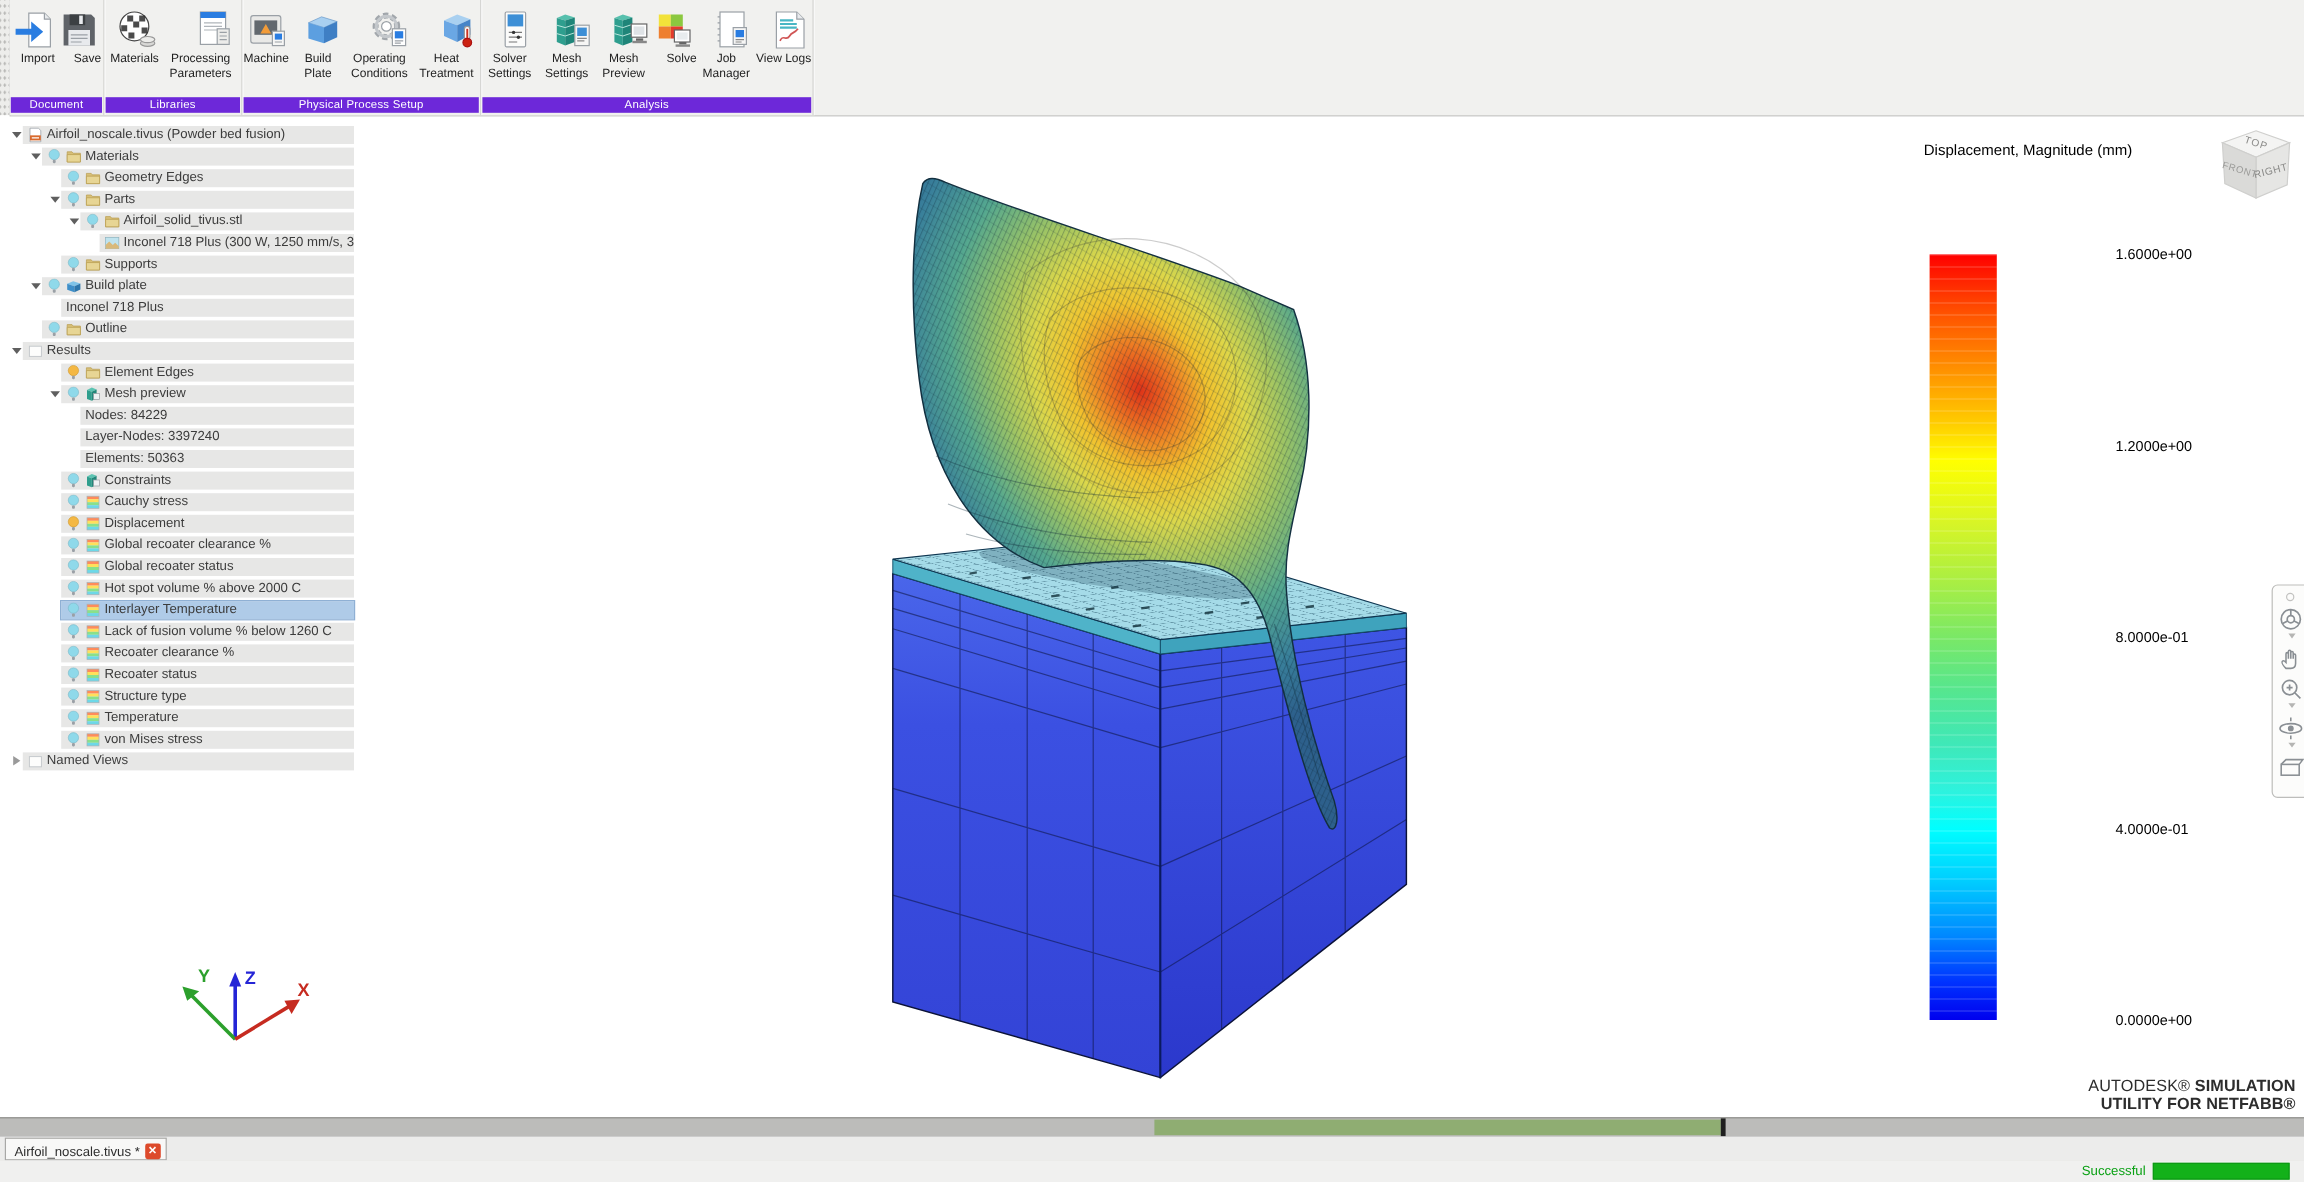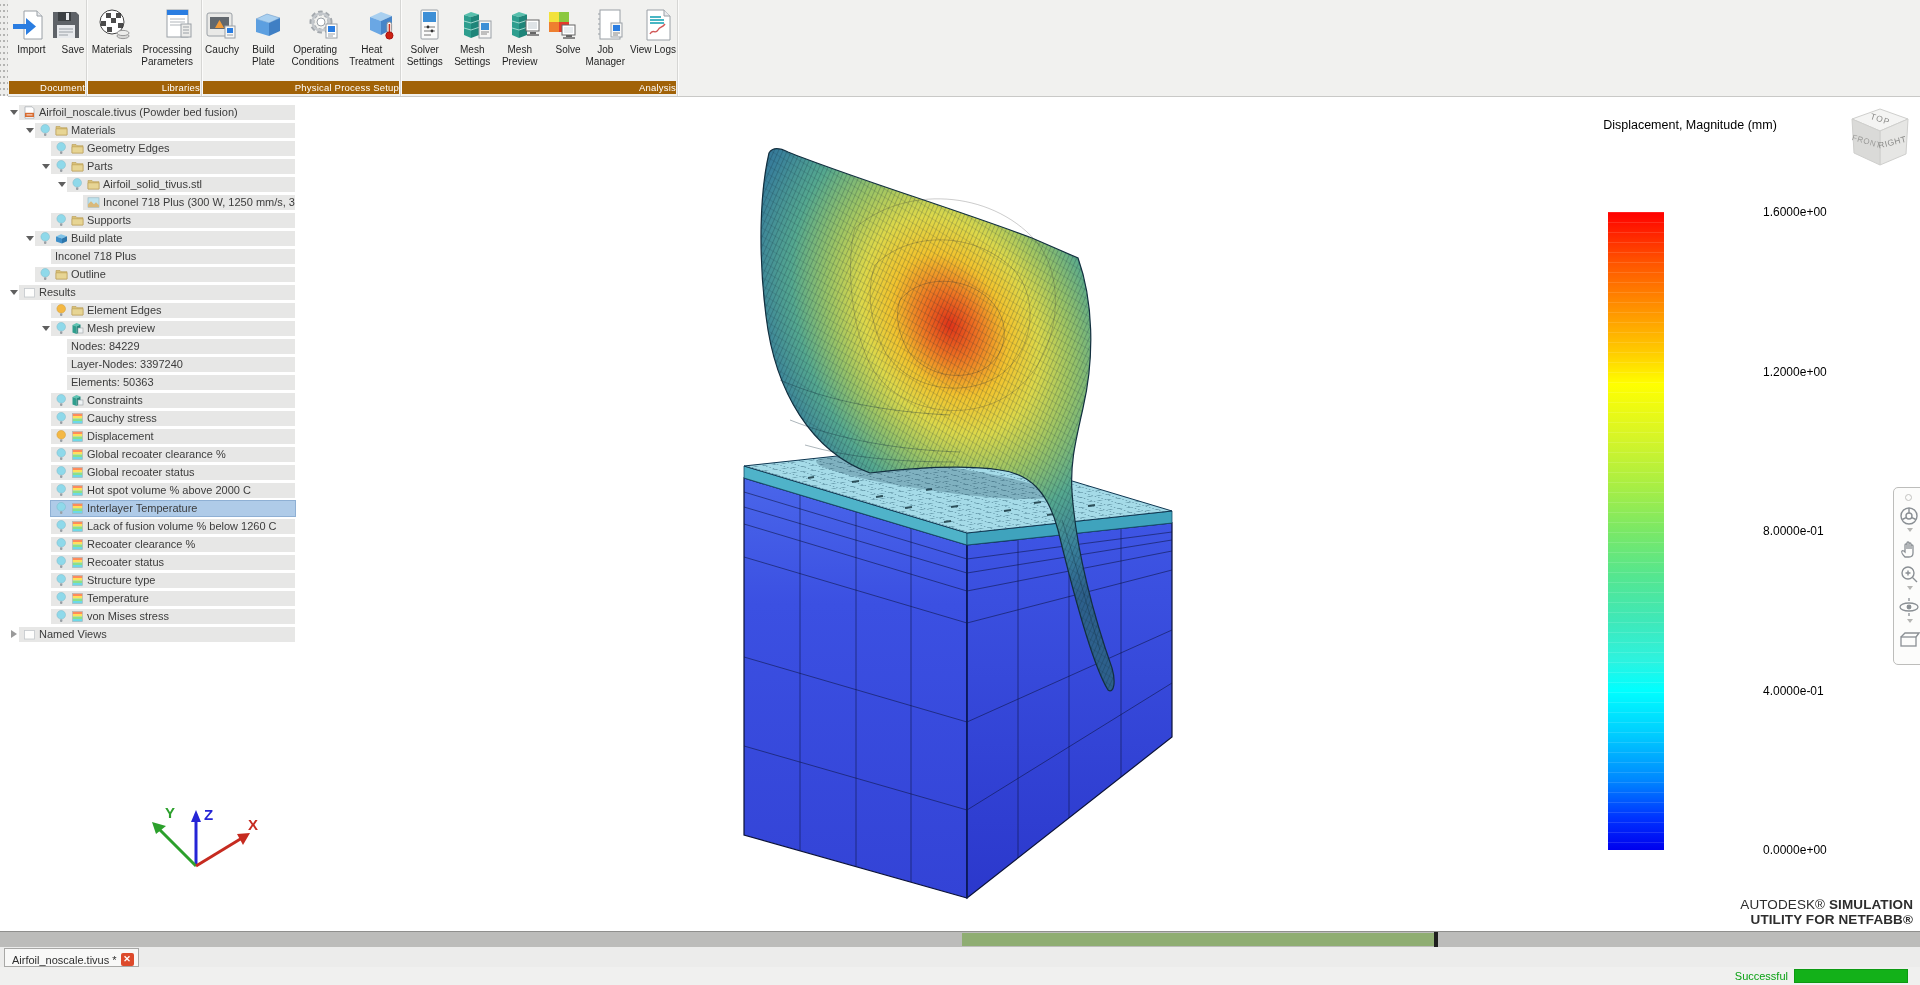--- a/index.html
+++ b/index.html
@@ -9,21 +9,21 @@
   .gutter{position:absolute;left:0;top:0;width:8px;height:96px;background:#ededeb;
     background-image:radial-gradient(#b3b3b1 28%,transparent 32%);background-size:4px 6px;background-position:2px 2px;
     border-right:1px solid #d2d2d0;z-index:5;}
   .ribbon{position:absolute;left:8px;top:0;right:0;height:96px;background:#f1f1ef;border-bottom:1px solid #c9c9c7;z-index:5;display:flex;}
   .rgroup{display:flex;flex-direction:column;height:96px;border-right:1px solid #d6d6d4;box-shadow:1px 0 0 #fbfbfa;}
   .rbtns{flex:1;display:flex;justify-content:space-evenly;align-items:flex-start;padding-top:5px;}
   .rbtn{display:flex;flex-direction:column;align-items:flex-end;padding:2px 1px;border-radius:3px;cursor:default;}
   .ricon svg{width:36px;height:36px;display:block;}
   .rlbl{font-size:10px;line-height:1.15;text-align:center;color:#1e1e1e;max-width:58px;margin-top:1px;}
   .rbtn.view-logs-icon .rlbl{white-space:nowrap;max-width:none;}
-  .rgl{height:13px;background:#a16207;color:#fff;font-size:9.5px;text-align:right;line-height:13px;margin:0 1px 2px 1px;letter-spacing:.2px;}
+  .rgl{height:13px;background:#6d28d9;color:#fff;font-size:9.5px;text-align:center;line-height:13px;margin:0 1px 2px 1px;letter-spacing:.2px;}
   
   .tree{position:absolute;left:8px;top:97px;width:292px;z-index:4;padding-top:6px;background:#fff;}
   .trow{height:18px;display:flex;align-items:center;}
   .texp{width:11px;min-width:11px;margin-left:0;display:flex;justify-content:center;align-items:center;height:18px;}
   .texp.down::before{content:"";border:4px solid transparent;border-top:5px solid #5f5f5f;margin-top:5px;}
   .texp.right::before{content:"";border:4px solid transparent;border-left:6px solid #9a9a9a;margin-left:5px;}
   .tbar{flex:1;height:15px;background:#e7e7e6;display:flex;align-items:center;gap:3px;padding:0 4px;margin-right:5px;
     font-size:11px;color:#3c3c3c;white-space:nowrap;overflow:hidden;}
   .tbar.sel{background:#afcbe8;outline:1px solid #8fb0d4;}
   .tico{display:flex;align-items:center;}
@@ -128,21 +128,21 @@
             <span class="ricon">
               <svg viewBox="0 0 36 36">
                 <rect x="4" y="6" width="25" height="23" rx="2" fill="#e9e9e7" stroke="#9aa0a6"></rect>
                 <rect x="7" y="10" width="19" height="12" fill="#62686e"></rect>
                 <path d="M12 21l4.5-8 4.5 8z" fill="#f29b38"></path>
                 <rect x="22" y="19" width="10" height="12" fill="#f6f6f5" stroke="#9aa0a6"></rect>
                 <rect x="24" y="21" width="6" height="5" fill="#2a7de1"></rect>
                 <path d="M24 28h6" stroke="#9aa0a6"></path>
               </svg>
             </span>
-            <span class="rlbl">Cauchy</span>
+            <span class="rlbl">Machine</span>
           </div>
           <div class="rbtn build-plate-icon">
             <span class="ricon">
               <svg viewBox="0 0 36 36">
                 <path d="M6 12l11-5 13 4-11 5z" fill="#a9d0f0" stroke="#5d8fc2" stroke-width=".5"></path>
                 <path d="M6 12l13 4v13L6 25z" fill="#5c9fe0"></path>
                 <path d="M19 16l11-5v13l-11 5z" fill="#3f7fc4"></path>
               </svg>
             </span>
             <span class="rlbl">Build Plate</span>

